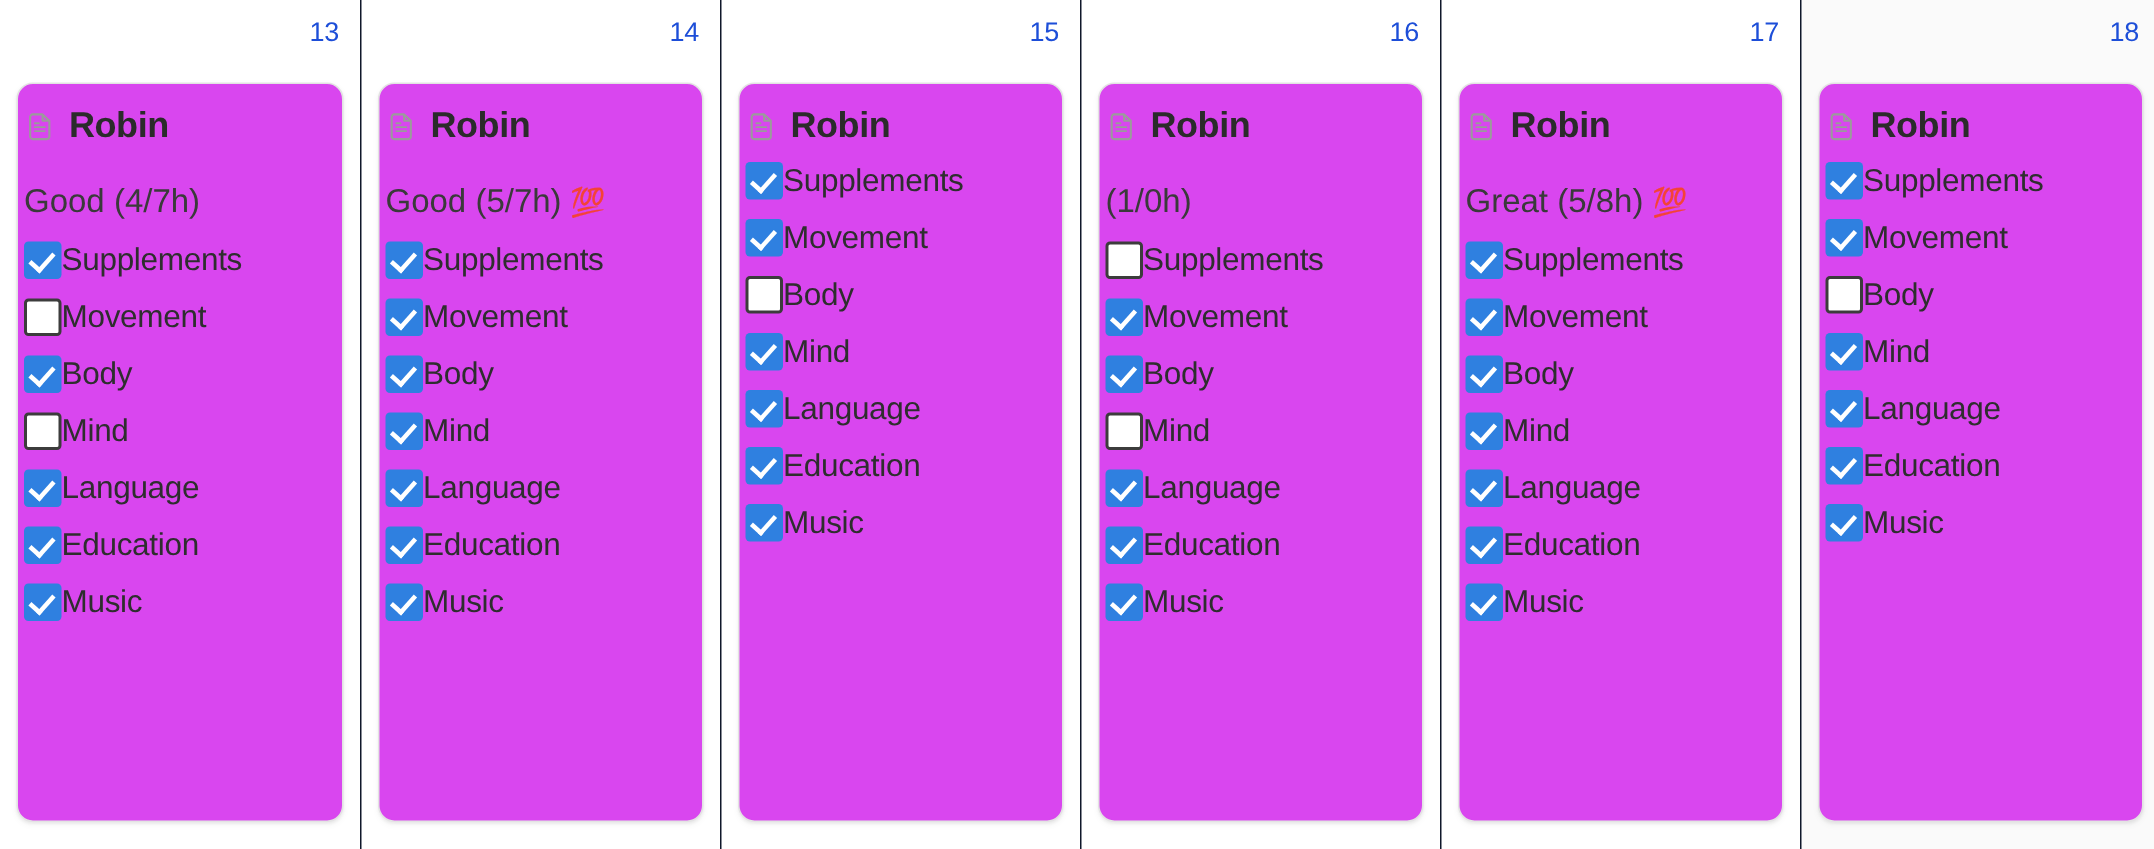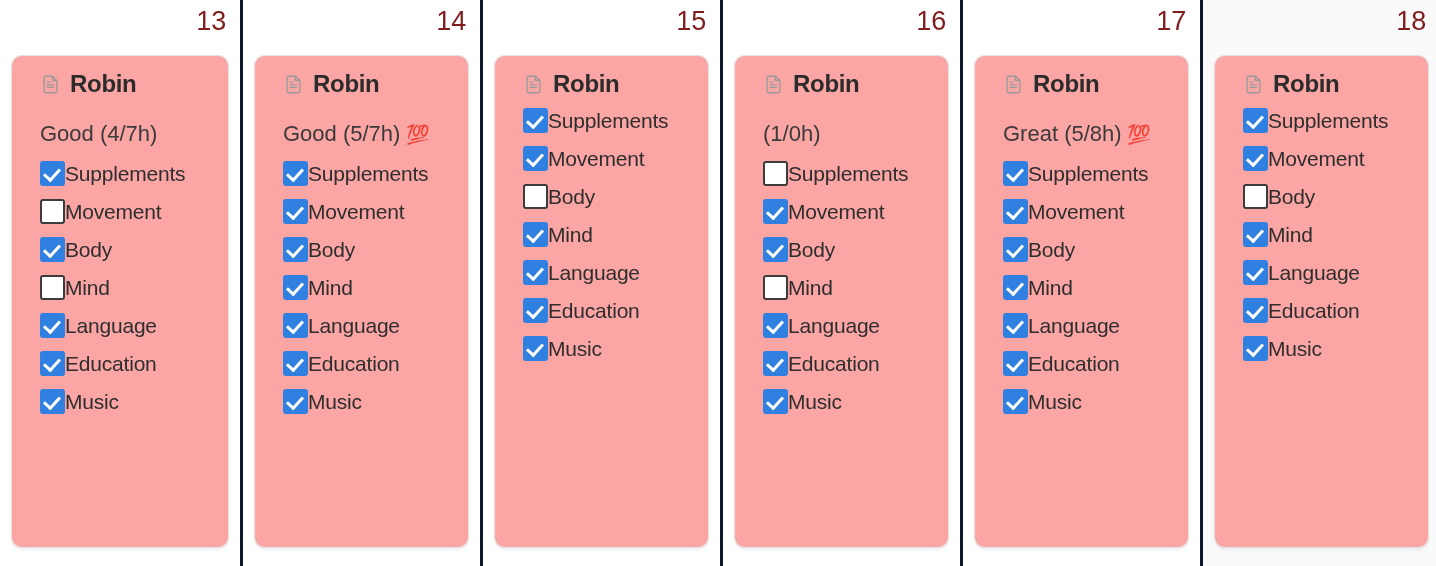--- a/index.html
+++ b/index.html
@@ -19,21 +19,21 @@
     display: flex;
     width: 1436px;
     height: 566px;
     align-items: stretch;
   }
 
   .day-column {
     width: 240px;
     flex: 0 0 240px;
     box-sizing: border-box;
-    border-left: 3px solid #0f172a;
+    border-left: 1px solid #0f172a;
     display: flex;
     flex-direction: column;
     background: #ffffff;
     position: relative;
   }
   .day-column:first-child {
     border-left: none;
   }
   .day-column.today {
     background: #fafafa;
@@ -42,41 +42,41 @@
   .day-header {
     height: 42px;
     flex: 0 0 42px;
     box-sizing: border-box;
     display: flex;
     align-items: center;
     justify-content: flex-end;
     padding: 0 14px 0 0;
   }
   .day-number {
-    font-size: 27px;
+    font-size: 18px;
     line-height: 30px;
-    color: #7f1d1d;
+    color: #1d4ed8;
     font-weight: 400;
     letter-spacing: -0.2px;
   }
 
   .day-body {
     flex: 1 1 auto;
     padding: 13px 11px 18px 11px;
     box-sizing: border-box;
     display: flex;
     flex-direction: column;
   }
 
   .entry-card {
-    background: #fca5a5;
+    background: #d946ef;
     border: 1px solid #e3e3e3;
     border-radius: 11px;
     box-shadow: 0 1px 2px rgba(0,0,0,0.055), 0 2px 5px rgba(0,0,0,0.045);
-    padding: 14px 12px 16px 28px;
+    padding: 14px 12px 16px 4px;
     box-sizing: border-box;
     flex: 1 1 auto;
     display: flex;
     flex-direction: column;
     overflow: hidden;
   }
 
   .card-title-row {
     display: flex;
     align-items: center;

